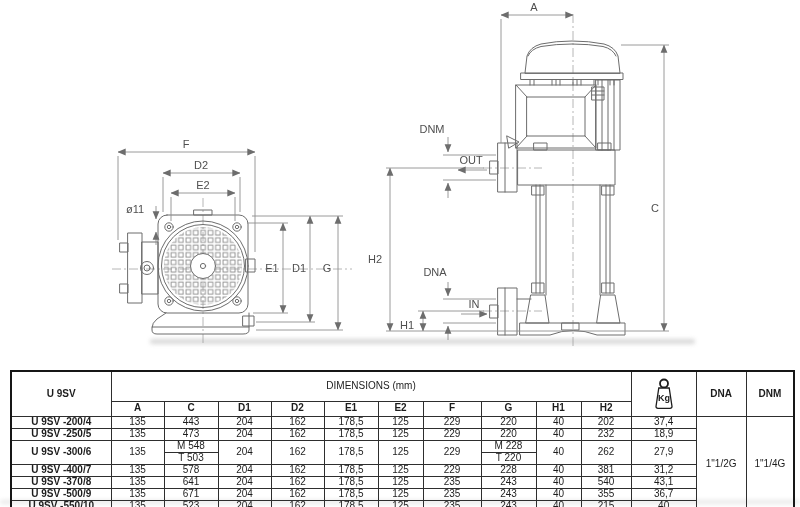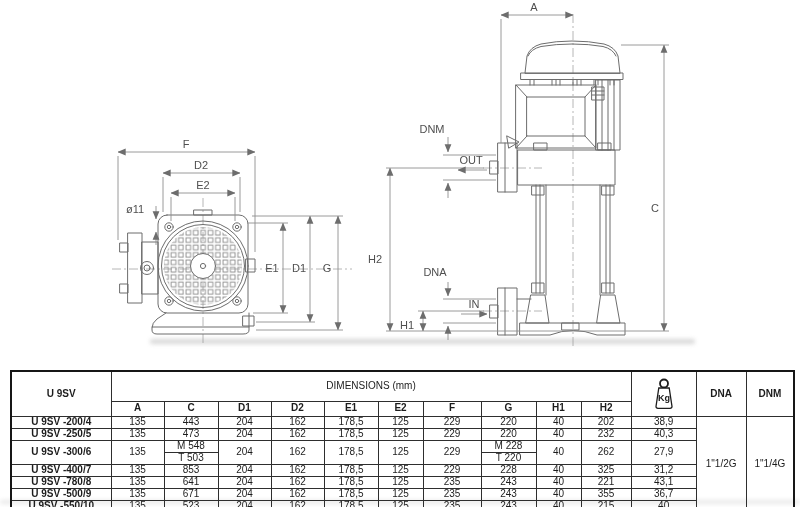--- a/index.html
+++ b/index.html
@@ -229,37 +229,37 @@
       <td>135</td>
       <td>443</td>
       <td>204</td>
       <td>162</td>
       <td>178,5</td>
       <td>125</td>
       <td>229</td>
       <td>220</td>
       <td>40</td>
       <td>202</td>
-      <td>38,9</td>
+      <td>37,4</td>
       <td rowspan="8" class="dncell">1"1/2G</td>
       <td rowspan="8" class="dncell">1"1/4G</td>
     </tr>
     <tr class="brow">
       <td class="mcol">U 9SV -250/5</td>
       <td>135</td>
       <td>473</td>
       <td>204</td>
       <td>162</td>
       <td>178,5</td>
       <td>125</td>
       <td>229</td>
       <td>220</td>
       <td>40</td>
       <td>232</td>
-      <td>40,3</td>
+      <td>18,9</td>
     </tr>
     <tr class="brow">
       <td rowspan="2" class="mcol">U 9SV -300/6</td>
       <td rowspan="2">135</td>
       <td>M 548</td>
       <td rowspan="2">204</td>
       <td rowspan="2">162</td>
       <td rowspan="2">178,5</td>
       <td rowspan="2">125</td>
       <td rowspan="2">229</td>
@@ -268,43 +268,43 @@
       <td rowspan="2">262</td>
       <td rowspan="2">27,9</td>
     </tr>
     <tr class="brow">
       <td>T 503</td>
       <td>T 220</td>
     </tr>
     <tr class="brow">
       <td class="mcol">U 9SV -400/7</td>
       <td>135</td>
-      <td>853</td>
+      <td>578</td>
       <td>204</td>
       <td>162</td>
       <td>178,5</td>
       <td>125</td>
       <td>229</td>
       <td>228</td>
       <td>40</td>
-      <td>325</td>
+      <td>381</td>
       <td>31,2</td>
     </tr>
     <tr class="brow">
-      <td class="mcol">U 9SV -780/8</td>
+      <td class="mcol">U 9SV -370/8</td>
       <td>135</td>
       <td>641</td>
       <td>204</td>
       <td>162</td>
       <td>178,5</td>
       <td>125</td>
       <td>235</td>
       <td>243</td>
       <td>40</td>
-      <td>221</td>
+      <td>540</td>
       <td>43,1</td>
     </tr>
     <tr class="brow">
       <td class="mcol">U 9SV -500/9</td>
       <td>135</td>
       <td>671</td>
       <td>204</td>
       <td>162</td>
       <td>178,5</td>
       <td>125</td>

